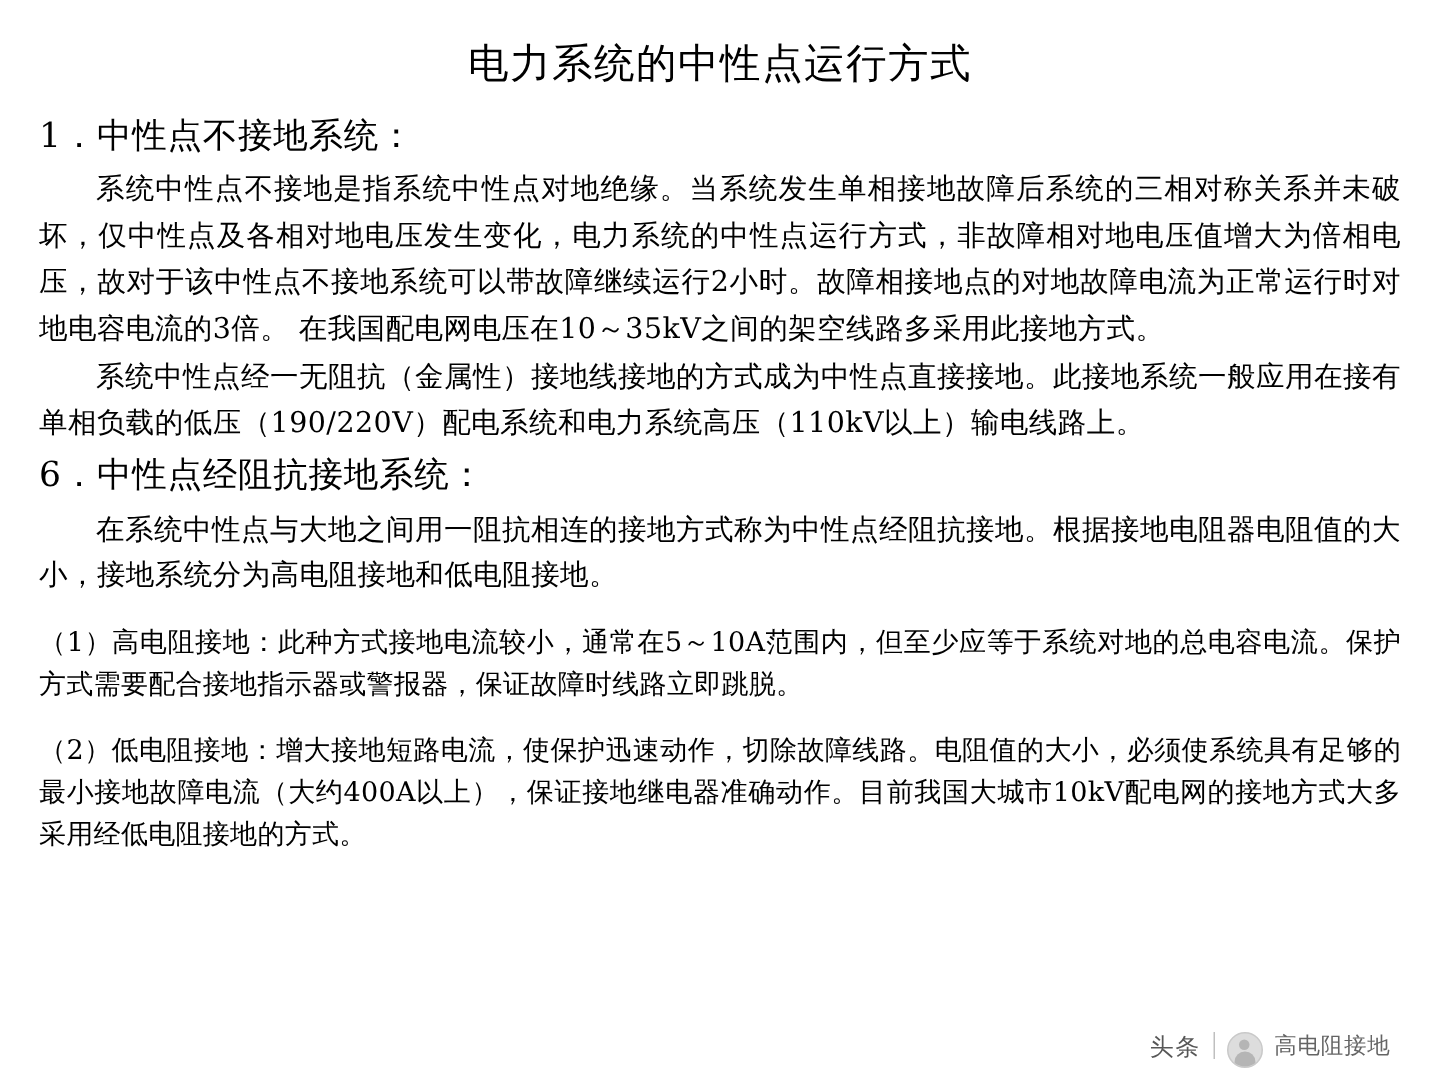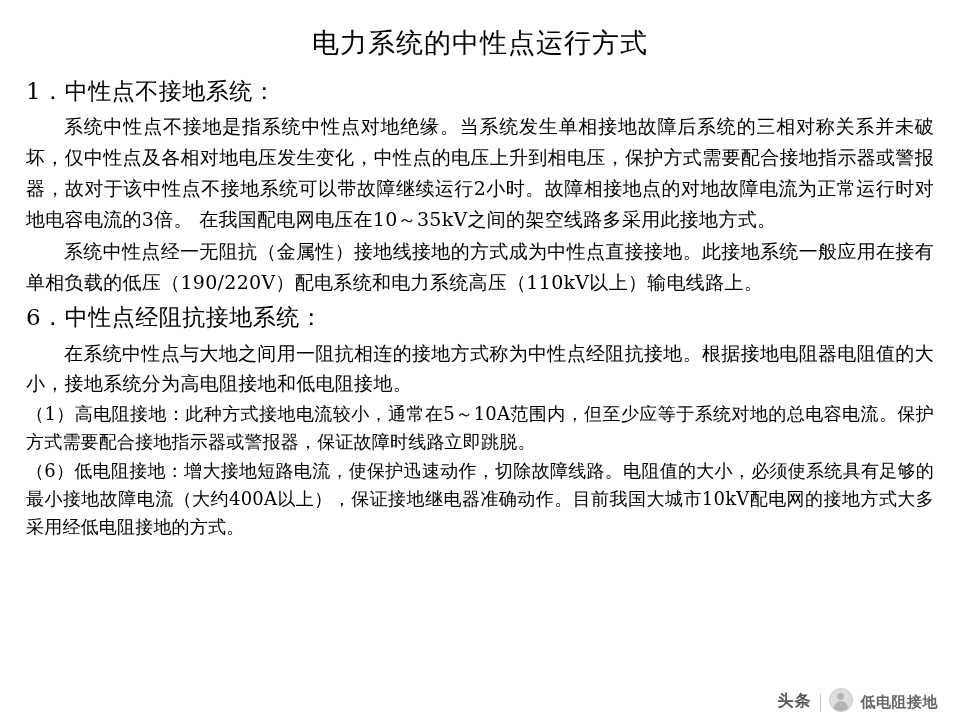--- a/index.html
+++ b/index.html
@@ -52,31 +52,30 @@
   }
   .sub-para {
     font-size: 18px;
     line-height: 1.56;
     text-align: justify;
     text-justify: inter-ideograph;
     letter-spacing: 0.2px;
     margin: 0;
   }
   .tight {
-    margin-top: 1px;
+    margin-top: 16px;
   }
   .watermark {
     position: absolute;
-    right: 22px;
+    right: 33px;
     bottom: 8px;
     display: flex;
-    align-items: flex-end;
+    align-items: flex-start;
     gap: 8px;
     opacity: 0.85;
-    font-weight: bold;
   }
   .wm-text {
     font-size: 16px;
     color: #3a3a3a;
     font-family: "DejaVu Sans", "Liberation Sans", sans-serif;
     letter-spacing: 1px;
   }
   .wm-sep {
     width: 1px;
     height: 18px;
@@ -120,34 +119,34 @@
 </style>
 </head>
 <body>
 
 <div class="page">
 
   <h1 class="doc-title">电力系统的中性点运行方式</h1>
 
   <div class="section">
     <p class="sec-head">1．中性点不接地系统：</p>
-    <p class="para indent">系统中性点不接地是指系统中性点对地绝缘。当系统发生单相接地故障后系统的三相对称关系并未破坏，仅中性点及各相对地电压发生变化，中性点的电压上升到相电压，保护方式需要配合接地指示器或警报器，故对于该中性点不接地系统可以带故障继续运行2小时。故障相接地点的对地故障电流为正常运行时对地电容电流的3倍。 在我国配电网电压在10～35kV之间的架空线路多采用此接地方式。</p>
+    <p class="para indent">系统中性点不接地是指系统中性点对地绝缘。当系统发生单相接地故障后系统的三相对称关系并未破坏，仅中性点及各相对地电压发生变化，电力系统的中性点运行方式，非故障相对地电压值增大为倍相电压，故对于该中性点不接地系统可以带故障继续运行2小时。故障相接地点的对地故障电流为正常运行时对地电容电流的3倍。 在我国配电网电压在10～35kV之间的架空线路多采用此接地方式。</p>
   </div>
 
   <div class="section">
     <p class="para indent">系统中性点经一无阻抗（金属性）接地线接地的方式成为中性点直接接地。此接地系统一般应用在接有单相负载的低压（190/220V）配电系统和电力系统高压（110kV以上）输电线路上。</p>
   </div>
 
   <div class="section">
     <p class="sec-head">6．中性点经阻抗接地系统：</p>
     <p class="para indent">在系统中性点与大地之间用一阻抗相连的接地方式称为中性点经阻抗接地。根据接地电阻器电阻值的大小，接地系统分为高电阻接地和低电阻接地。</p>
     <p class="sub-para tight">（1）高电阻接地：此种方式接地电流较小，通常在5～10A范围内，但至少应等于系统对地的总电容电流。保护方式需要配合接地指示器或警报器，保证故障时线路立即跳脱。</p>
-    <p class="sub-para tight">（6）低电阻接地：增大接地短路电流，使保护迅速动作，切除故障线路。电阻值的大小，必须使系统具有足够的最小接地故障电流（大约400A以上），保证接地继电器准确动作。目前我国大城市10kV配电网的接地方式大多采用经低电阻接地的方式。</p>
+    <p class="sub-para tight">（2）低电阻接地：增大接地短路电流，使保护迅速动作，切除故障线路。电阻值的大小，必须使系统具有足够的最小接地故障电流（大约400A以上），保证接地继电器准确动作。目前我国大城市10kV配电网的接地方式大多采用经低电阻接地的方式。</p>
   </div>
 
   <div class="watermark">
     <span class="wm-text">头条</span>
     <span class="wm-sep"></span>
     <span class="wm-avatar"></span>
-    <span class="wm-name">低电阻接地</span>
+    <span class="wm-name">高电阻接地</span>
   </div>
 
 </div>
 
 </body></html>

